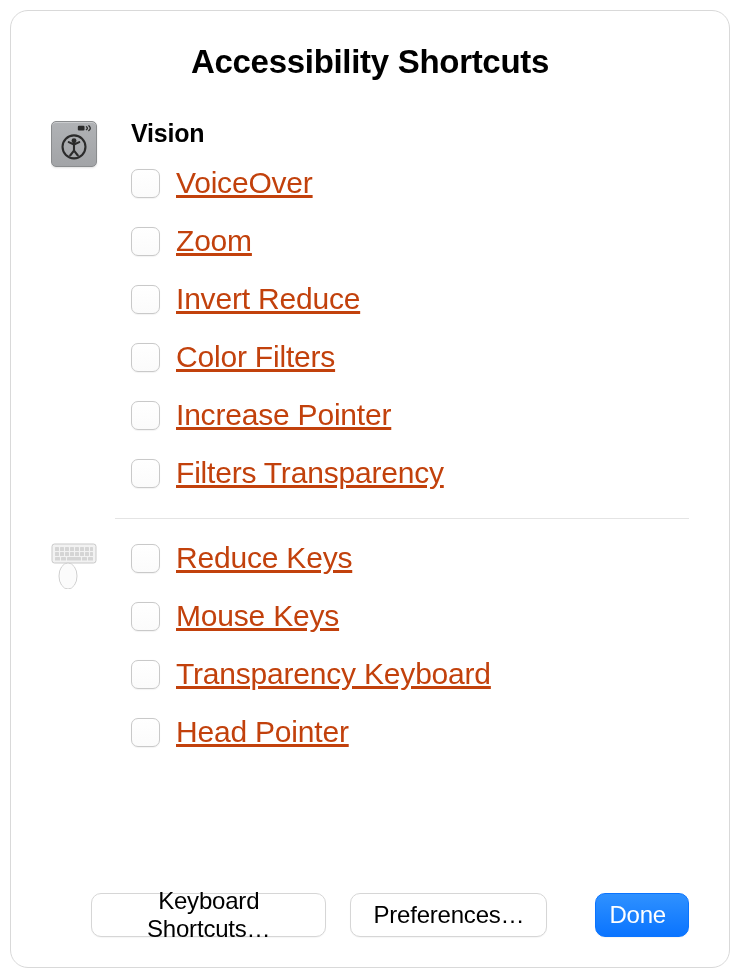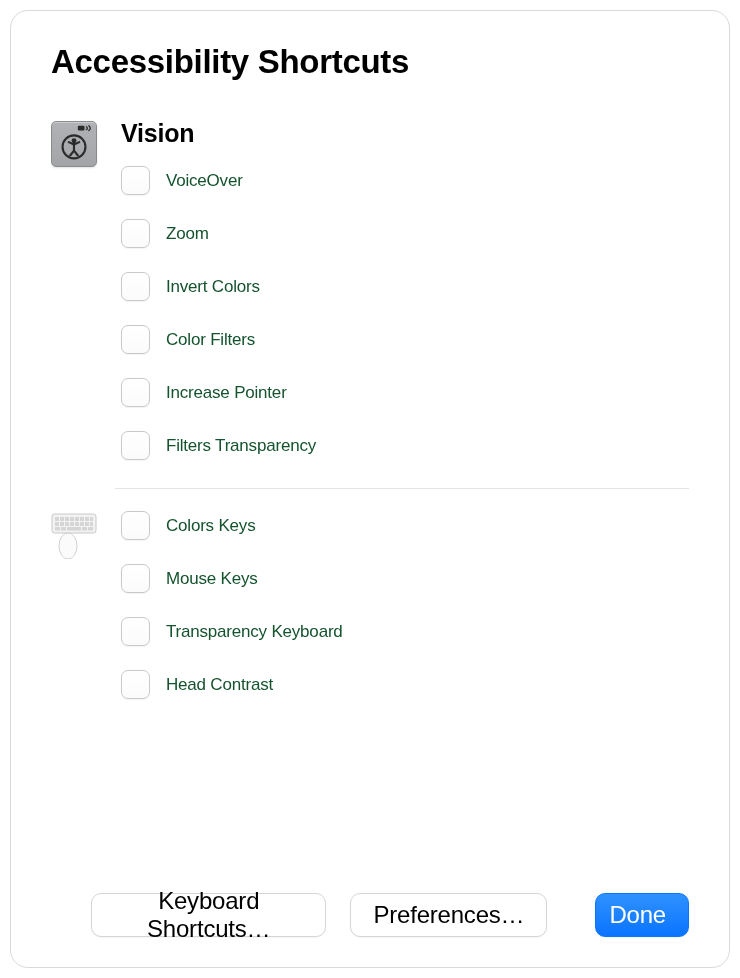--- a/index.html
+++ b/index.html
@@ -20,32 +20,33 @@
       border: 1px solid #d9d9d9;
       border-radius: 18px;
       background: #ffffff;
       padding: 32px 40px 30px 40px;
       display: flex;
       flex-direction: column;
     }
     .title {
       font-size: 33px;
       font-weight: 700;
+      text-align: center;
       color: #000000;
       margin-bottom: 38px;
       letter-spacing: -0.3px;
     }
     .content {
       flex: 1;
       overflow: auto;
     }
     .section {
       display: flex;
       align-items: flex-start;
-      gap: 24px;
+      gap: 34px;
     }
     .section-icon {
       width: 46px;
       height: 46px;
       flex-shrink: 0;
       margin-top: 2px;
     }
     .section-body {
       flex: 1;
     }
@@ -66,23 +67,24 @@
       width: 29px;
       height: 29px;
       border: 1px solid #c9c9c9;
       border-radius: 7px;
       background: linear-gradient(to bottom, #ffffff, #fbfbfb);
       flex-shrink: 0;
       cursor: pointer;
       box-shadow: 0 0.5px 1px rgba(0,0,0,0.05);
     }
     .checkbox-label {
-      font-size: 17px;
-      color: #14532d;
+      font-size: 30px;
+      color: #c2410c;
       letter-spacing: -0.2px;
+      text-decoration: underline;
     }
     .divider {
       height: 1px;
       background: #e4e4e4;
       margin: 4px 0 22px 64px;
     }
     .footer {
       display: flex;
       gap: 24px;
       margin-top: 14px;
@@ -165,21 +167,21 @@
         <div class="checkbox-row">
           <div class="checkbox"></div>
           <div class="checkbox-label">VoiceOver</div>
         </div>
         <div class="checkbox-row">
           <div class="checkbox"></div>
           <div class="checkbox-label">Zoom</div>
         </div>
         <div class="checkbox-row">
           <div class="checkbox"></div>
-          <div class="checkbox-label">Invert Colors</div>
+          <div class="checkbox-label">Invert Reduce</div>
         </div>
         <div class="checkbox-row">
           <div class="checkbox"></div>
           <div class="checkbox-label">Color Filters</div>
         </div>
         <div class="checkbox-row">
           <div class="checkbox"></div>
           <div class="checkbox-label">Increase Pointer</div>
         </div>
         <div class="checkbox-row">
@@ -220,33 +222,33 @@
               <rect x="37" y="14" width="5" height="3.5" rx="0.5"></rect>
           </g>
           <ellipse cx="17" cy="33" rx="9" ry="13" fill="#ffffff" stroke="#cfcfcf" stroke-width="1"></ellipse>
           <ellipse cx="17" cy="33" rx="8" ry="12" fill="#fbfbfb"></ellipse>
         </svg>
       </div>
       <div class="section-body">
 
         <div class="checkbox-row">
           <div class="checkbox"></div>
-          <div class="checkbox-label">Colors Keys</div>
+          <div class="checkbox-label">Reduce Keys</div>
         </div>
         <div class="checkbox-row">
           <div class="checkbox"></div>
           <div class="checkbox-label">Mouse Keys</div>
         </div>
         <div class="checkbox-row">
           <div class="checkbox"></div>
           <div class="checkbox-label">Transparency Keyboard</div>
         </div>
         <div class="checkbox-row">
           <div class="checkbox"></div>
-          <div class="checkbox-label">Head Contrast</div>
+          <div class="checkbox-label">Head Pointer</div>
         </div>
 
       </div>
     </div>
 
   </div>
 
   <div class="footer">
     <button class="button">Keyboard Shortcuts…</button>
     <button class="button">Preferences…</button>

